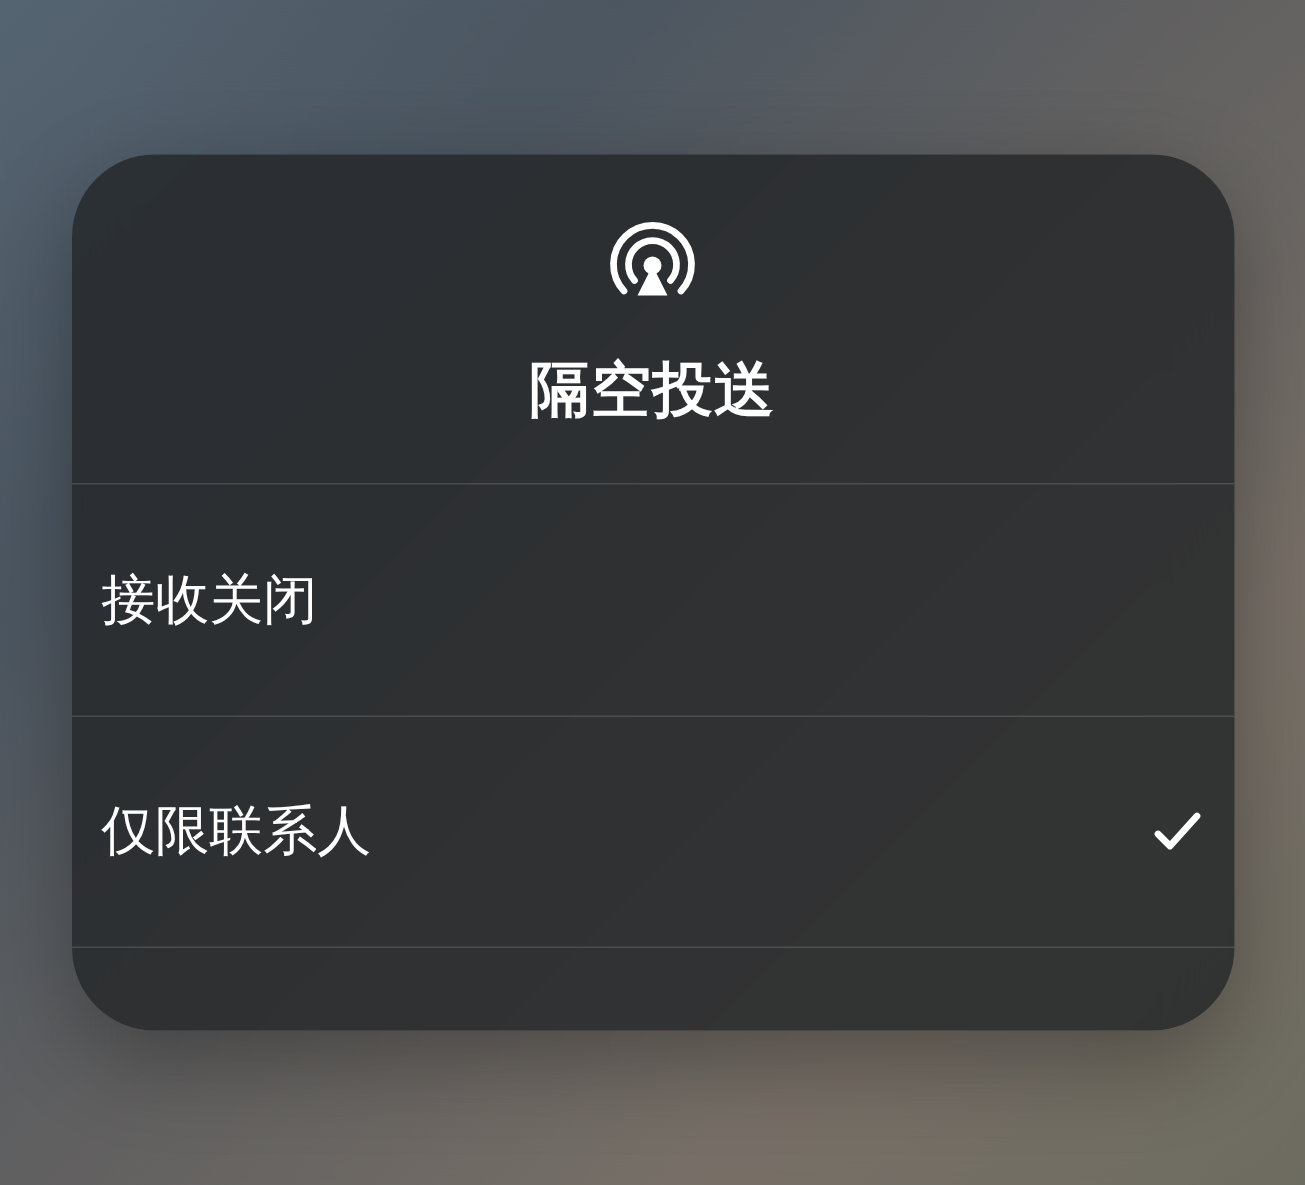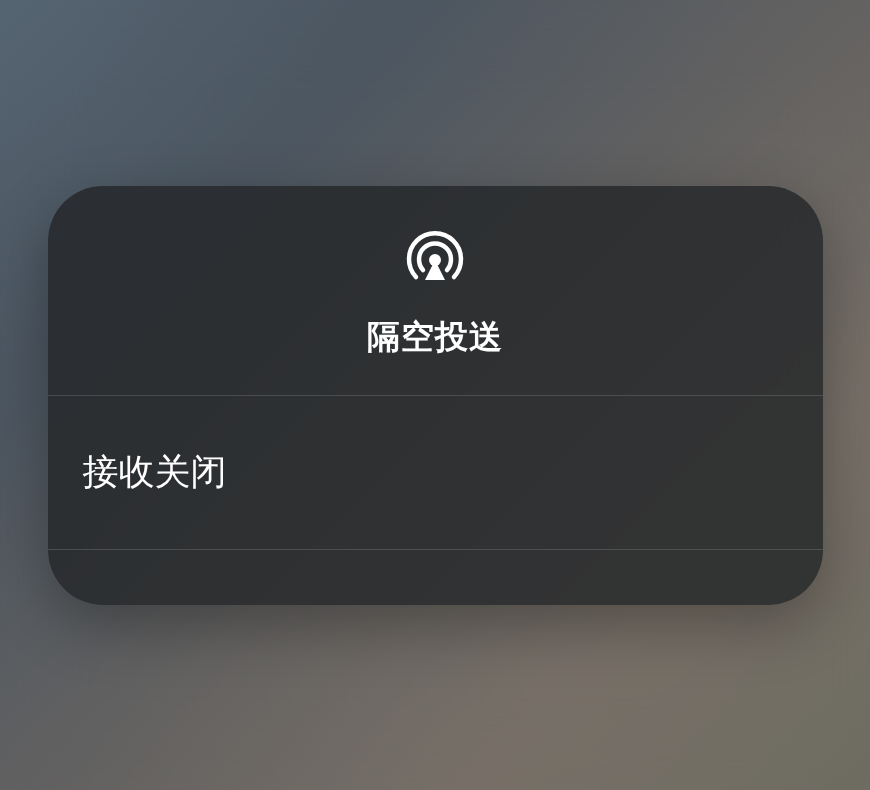--- a/index.html
+++ b/index.html
@@ -49,33 +49,33 @@
     .airdrop-icon {
       width: 64px;
       height: 64px;
       display: flex;
       align-items: center;
       justify-content: center;
     }
     
     .title {
       color: #ffffff;
-      font-size: 33px;
+      font-size: 40px;
       font-weight: 600;
       letter-spacing: 1px;
     }
     
     .options {
       display: flex;
       flex-direction: column;
     }
     
     .option {
       height: 155px;
-      padding: 0 35px;
+      padding: 0 20px;
       display: flex;
       align-items: center;
       justify-content: space-between;
       border-top: 1px solid rgba(255, 255, 255, 0.14);
       cursor: pointer;
     }
     
     .option:last-child {
       border-bottom: 1px solid rgba(255, 255, 255, 0.14);
     }
@@ -110,15 +110,23 @@
         <path d="M 20 44 A 16 16 0 1 1 44 44" stroke="#ffffff" stroke-width="4.5" fill="none" stroke-linecap="round"></path>
         <path d="M 13 51 A 26 26 0 1 1 51 51" stroke="#ffffff" stroke-width="4.5" fill="none" stroke-linecap="round"></path>
       </svg>
     </div>
     <div class="title">隔空投送</div>
   </div>
   <div class="options">
     <div class="option">
       <span class="option-label">接收关闭</span>
     </div>
+    <div class="option">
+      <span class="option-label">仅限联系人</span>
+      <span class="checkmark">
+        <svg width="34" height="34" viewBox="0 0 34 34" fill="none">
+          <path d="M 4 18 L 12 26 L 30 6" stroke="#ffffff" stroke-width="4.5" fill="none" stroke-linecap="round" stroke-linejoin="round"></path>
+        </svg>
+      </span>
+    </div>
   </div>
   <div class="bottom-spacer"></div>
 </div>
 
 </body></html>

